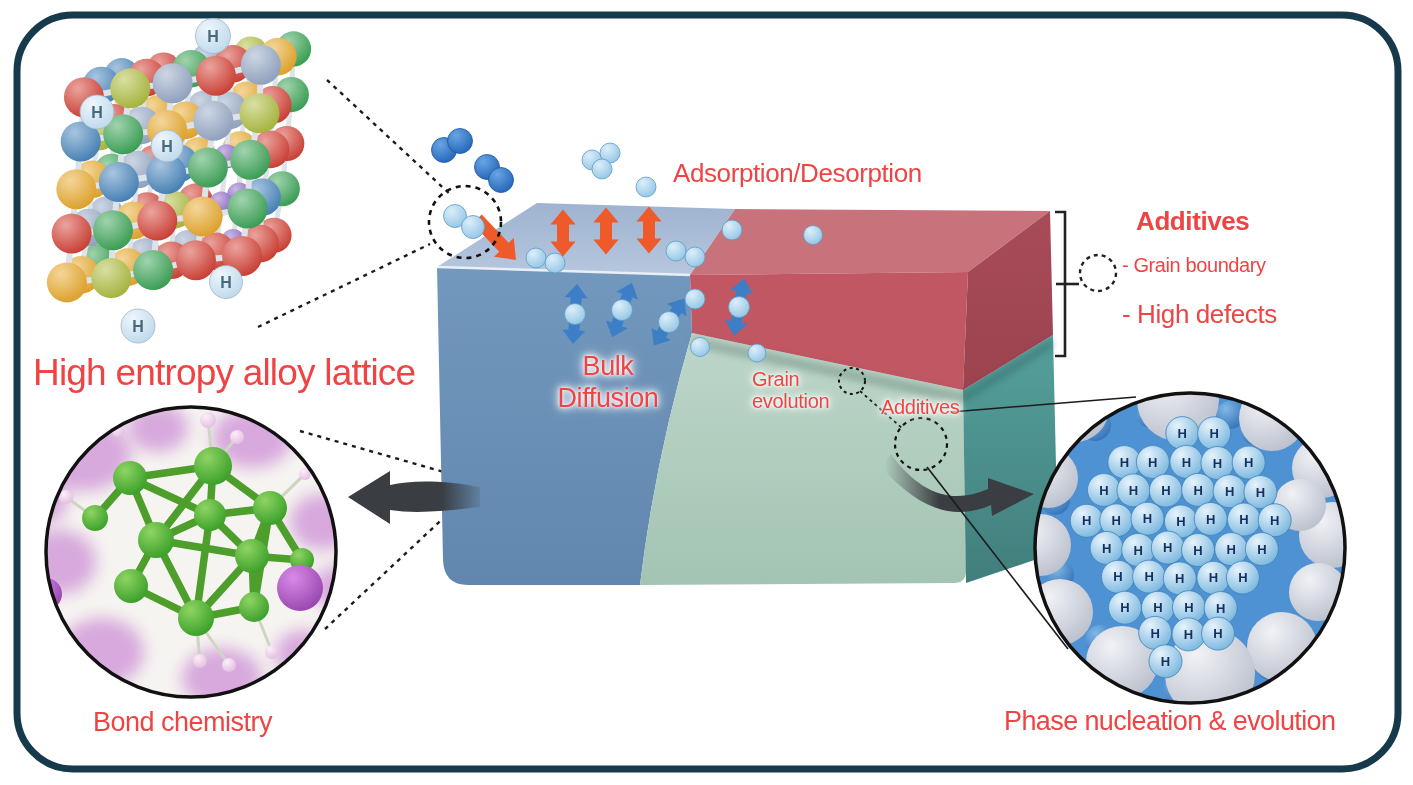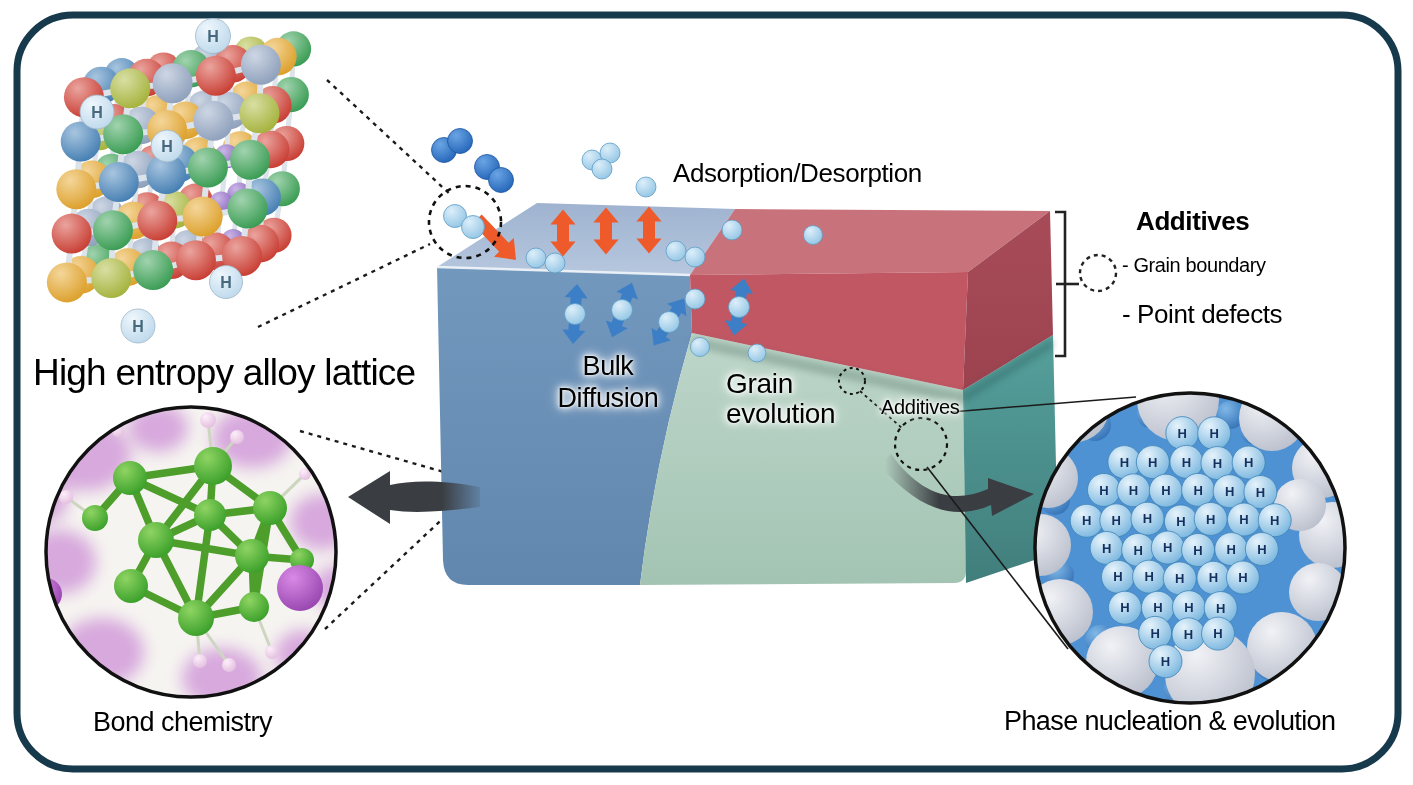--- a/index.html
+++ b/index.html
@@ -2,21 +2,21 @@
 <html><head>
 <meta charset="utf-8">
 <style>
   * { box-sizing: border-box; }
   body { margin: 0; background: #fff; }
   .stage {
     position: relative; width: 1413px; height: 785px; background: #ffffff;
     font-family: "Liberation Sans", "DejaVu Sans", sans-serif; overflow: hidden;
   }
   #scene { position: absolute; left: 0; top: 0; }
-  .lbl { position: absolute; color: #000000; letter-spacing: -0.4px; white-space: nowrap; }
+  .lbl { position: absolute; color: #ef4444; letter-spacing: -0.4px; white-space: nowrap; }
   .glow { text-shadow: 0 0 3px #fff, 0 0 6px #fff, 0 0 9px #fff, 0 0 14px #fff; }
   .b { font-weight: bold; }
   .ctr { text-align: center; }
 </style>
 </head>
 <body>
 
 <div class="stage">
   <svg id="scene" width="1413" height="785" viewBox="0 0 1413 785">
       <defs>
@@ -592,29 +592,29 @@
       </g>
     </svg>
 
   <div class="lbl" style="left:673px;top:158px;font-size:26px">Adsorption/Desorption</div>
 
   <div class="lbl glow ctr" style="left:533px;top:350px;width:150px;font-size:27px;line-height:1.2">
     <div>Bulk</div>
     <div>Diffusion</div>
   </div>
 
-  <div class="lbl glow" style="left:726px;top:369px;font-size:28px;line-height:1.08;letter-spacing:-0.3px">
+  <div class="lbl glow" style="left:752px;top:369px;font-size:20px;line-height:1.08;letter-spacing:-0.3px">
     <div>Grain</div>
     <div>evolution</div>
   </div>
 
   <div class="lbl glow" style="left:881px;top:396px;font-size:20px;letter-spacing:-0.3px">Additives</div>
 
   <div class="lbl b" style="left:1136px;top:206px;font-size:26px">Additives</div>
   <div class="lbl" style="left:1122px;top:254px;font-size:20px">- Grain boundary</div>
-  <div class="lbl" style="left:1122px;top:299px;font-size:26px">- Point defects</div>
+  <div class="lbl" style="left:1122px;top:299px;font-size:26px">- High defects</div>
 
   <div class="lbl" style="left:33px;top:352px;font-size:37px;letter-spacing:-0.8px">High entropy alloy lattice</div>
 
   <div class="lbl" style="left:1004px;top:706px;font-size:27px;letter-spacing:-0.6px">Phase nucleation &amp; evolution</div>
 
   <div class="lbl" style="left:93px;top:707px;font-size:27px;letter-spacing:-0.5px">Bond chemistry</div>
 </div>
 
 </body></html>

